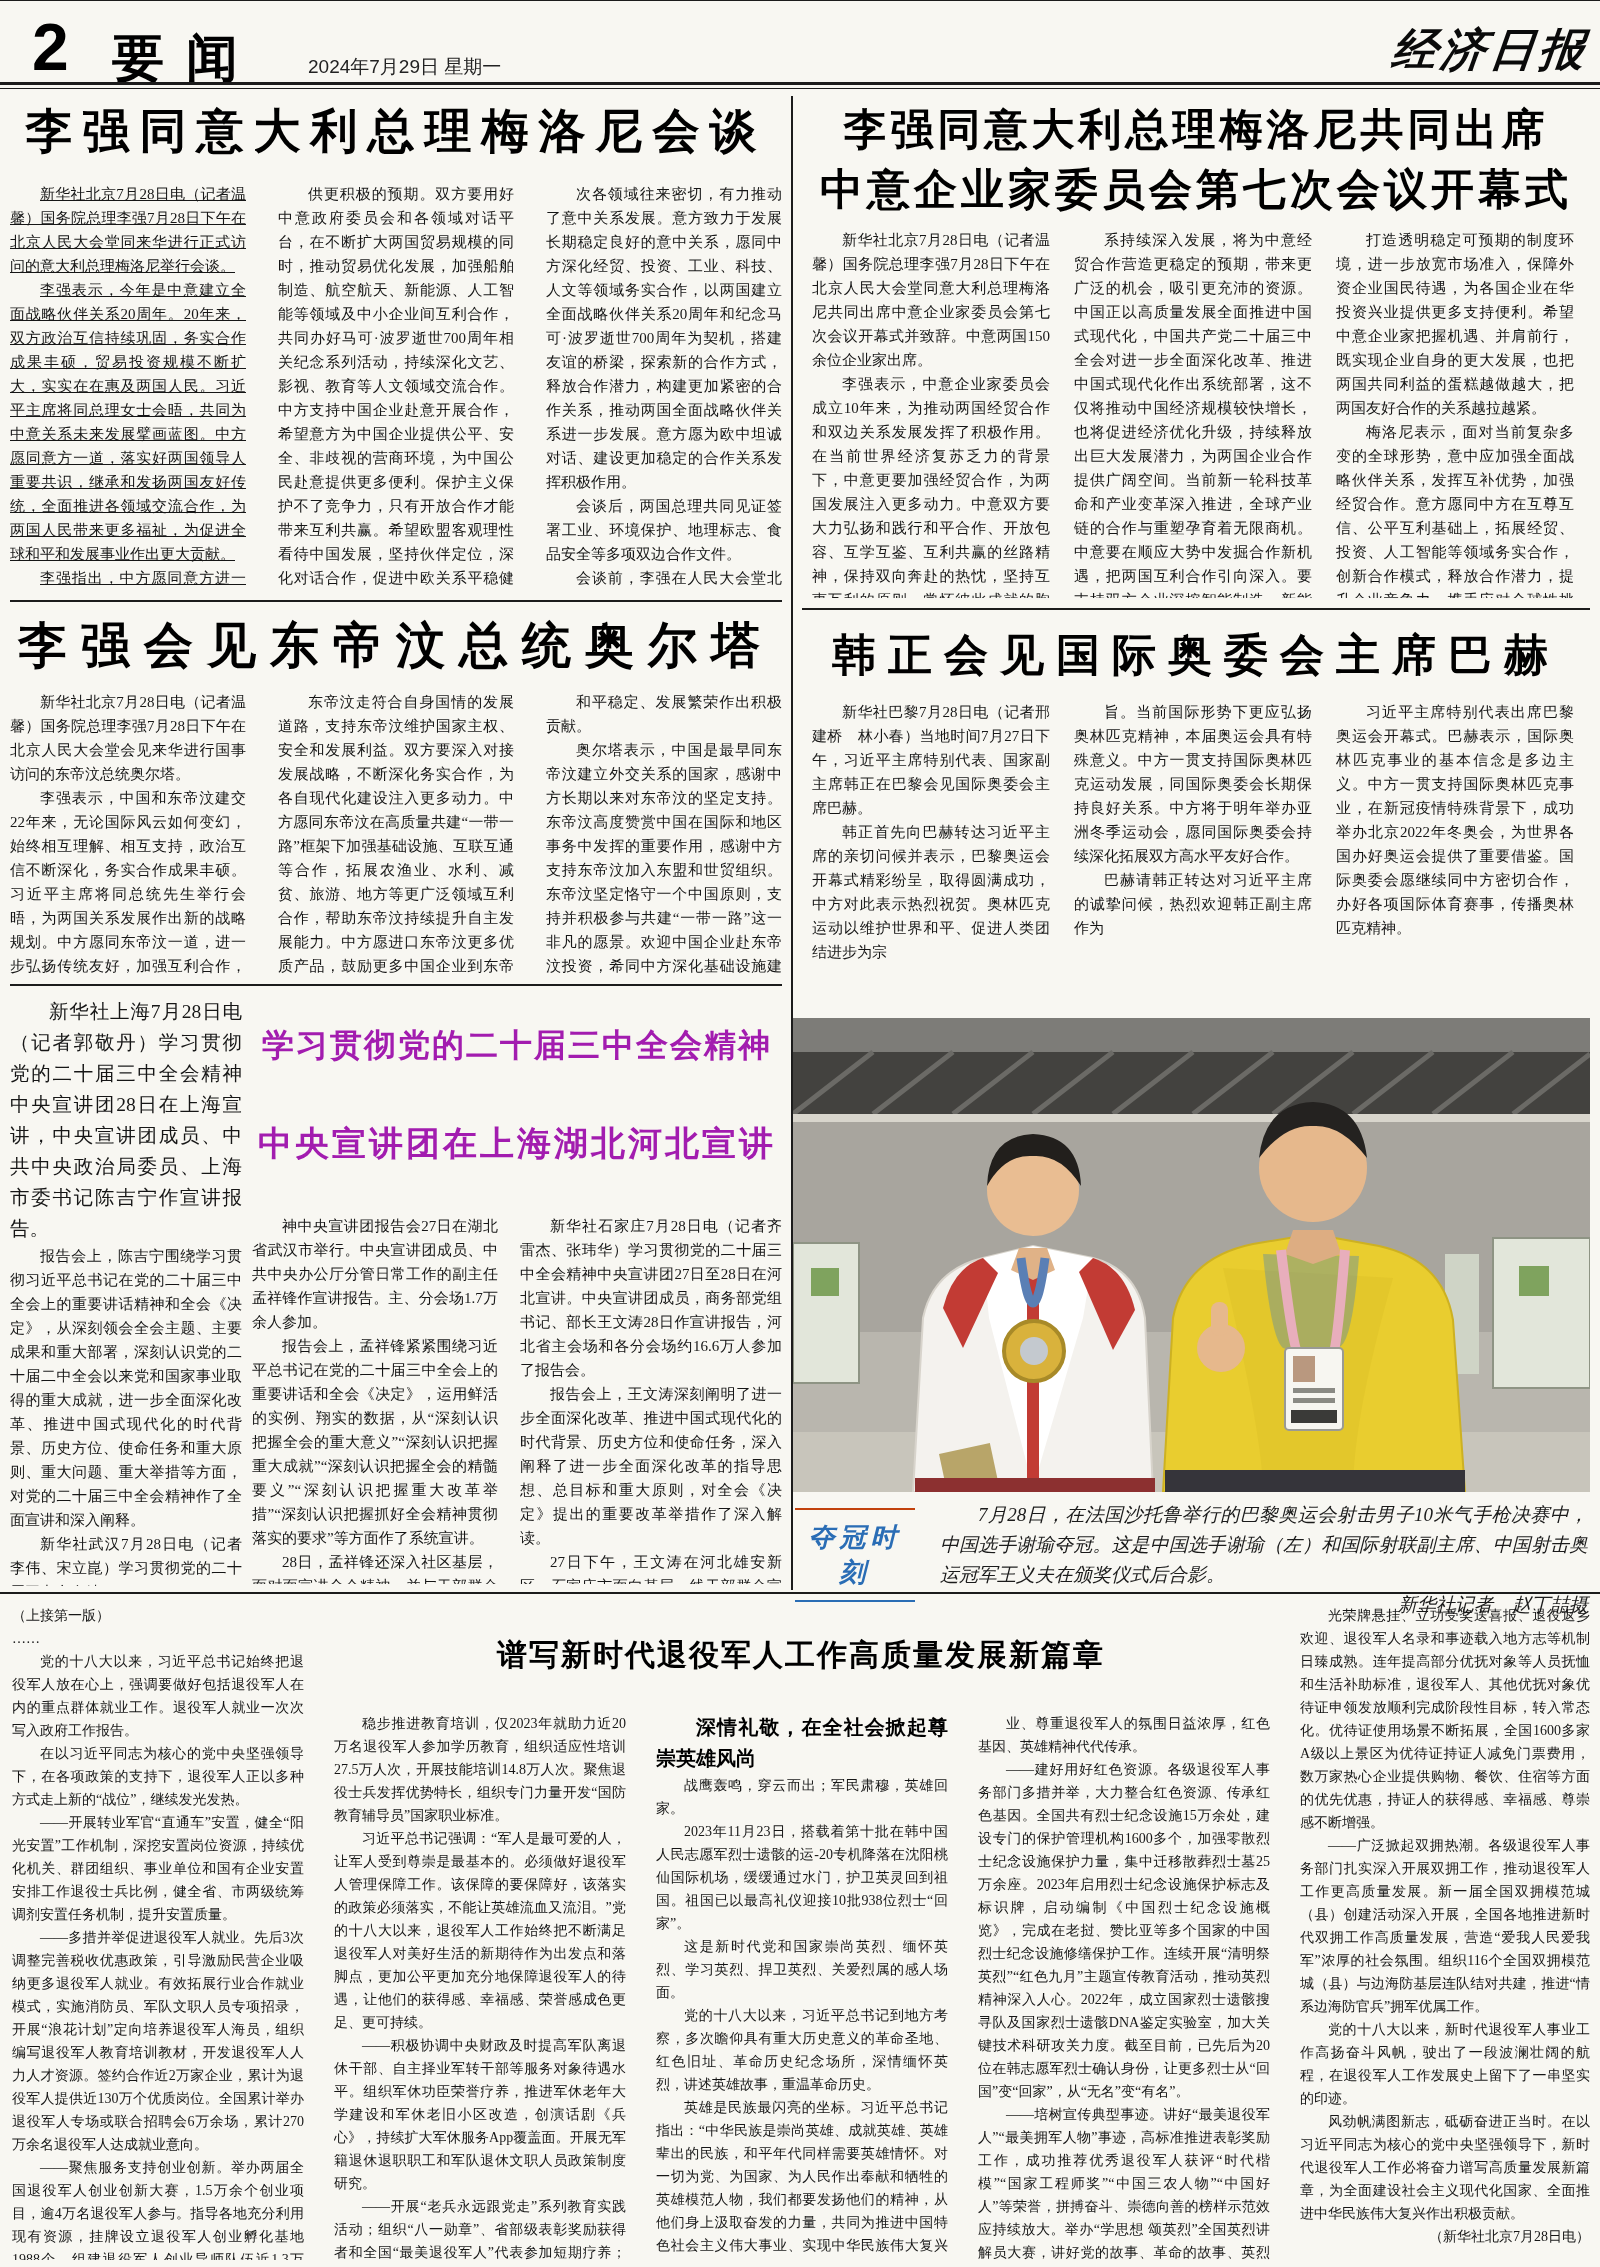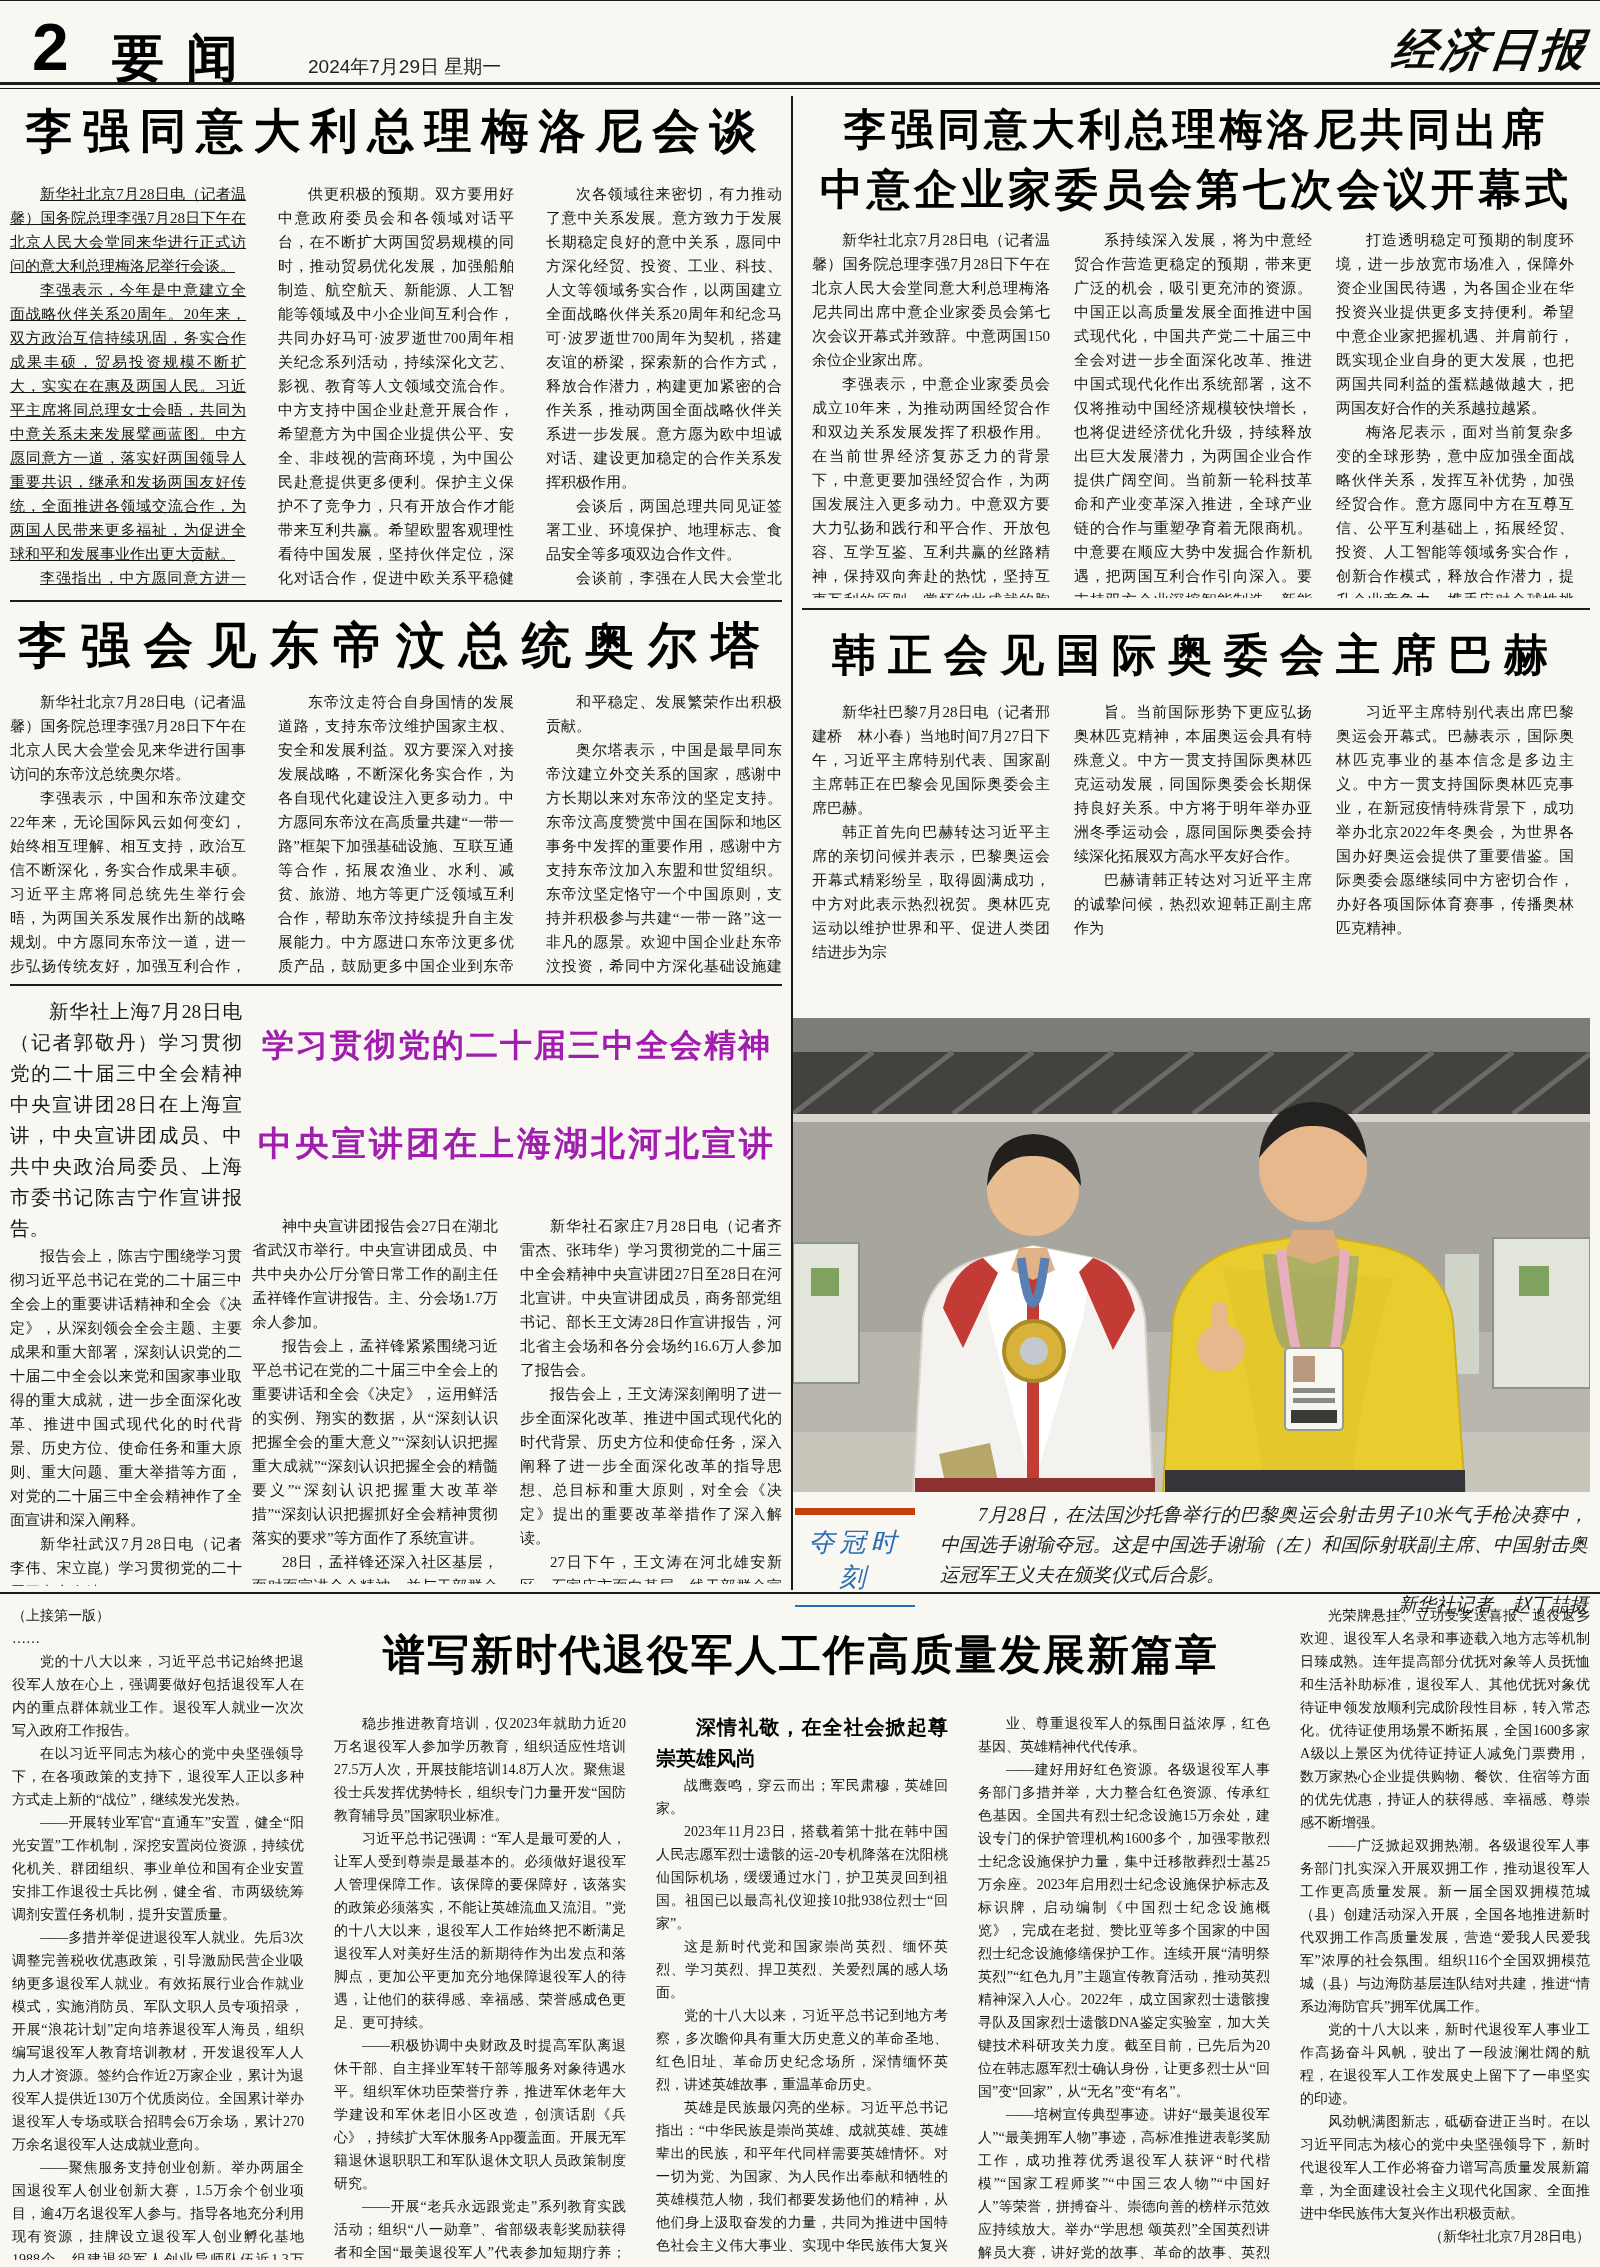--- a/index.html
+++ b/index.html
@@ -20,22 +20,22 @@
   .lead{font-size:19.5px;line-height:31px;}
   .no-indent{text-indent:0 !important;}
   .right-align{text-align:right !important;text-indent:0 !important;}
   .subhead{font-family:"Liberation Sans","DejaVu Sans",sans-serif;font-weight:bold;font-size:20px;
            line-height:31px;margin:0 0 6px 0;text-indent:2em;color:#000;}
   .page-number{font-family:"Liberation Sans","DejaVu Sans",sans-serif;font-weight:bold;font-size:66px;line-height:66px;color:#000;}
   .section-title{font-family:"Liberation Sans","DejaVu Sans",sans-serif;font-weight:bold;font-size:52px;letter-spacing:22px;color:#000;}
   .edition-date{font-family:"Liberation Sans","DejaVu Sans",sans-serif;font-size:19px;color:#222;}
   .masthead{font-style:italic;font-weight:bold;font-size:45px;letter-spacing:4px;color:#0a0a0a;
             transform:skewX(-6deg);}
-  .photo-label{color:#2a6db5;font-size:26px;letter-spacing:5px;font-style:italic;font-weight:normal;
-               border-top:7px solid #c2410c;border-bottom:2px solid #2a6db5;padding:10px 2px;text-align:center;}
+  .photo-label{color:#2a6db5;font-size:26px;letter-spacing:5px;font-style:italic;font-weight:bold;
+               border-top:2px solid #c2410c;border-bottom:2px solid #2a6db5;padding:10px 2px;text-align:center;}
   .caption{font-style:italic;font-size:19px;line-height:30px;color:#1b1b1b;}
   .caption p{margin:0;text-indent:2em;text-align:justify;}
   .photo-frame{position:absolute;overflow:hidden;background:#9a9894;}
 </style>
 </head>
 <body>
 
 <div class="page">
 
   <div class="rule-h thin" style="left:0;top:4;width:1600px;"></div>
@@ -209,21 +209,21 @@
   </div>
 
   <div class="abs photo-label" style="left:795px;top:1508px;width:116px;">夺冠时刻</div>
   <div class="abs caption" style="left:940px;top:1500px;width:648px;">
     <p>7月28日，在法国沙托鲁举行的巴黎奥运会射击男子10米气手枪决赛中，中国选手谢瑜夺冠。这是中国选手谢瑜（左）和国际射联副主席、中国射击奥运冠军王义夫在颁奖仪式后合影。</p>
     <p class="right-align">新华社记者　赵丁喆摄</p>
   </div>
 
   <div class="rule-h" style="left:0;top:1592px;width:1600px;"></div>
 
-  <div class="abs headline" style="left:334px;top:1624px;width:934px;font-size:42px;letter-spacing:2px;line-height:62px;">谱写新时代退役军人工作高质量发展新篇章</div>
+  <div class="abs headline" style="left:334px;top:1624px;width:934px;font-size:30px;letter-spacing:2px;line-height:62px;">谱写新时代退役军人工作高质量发展新篇章</div>
 
   <div class="body-col small-col" style="left:12px;top:1604px;width:292px;height:656px;">
     <p class="no-indent">（上接第一版）</p>
     <p class="no-indent">……</p>
     <div>
         <p>党的十八大以来，习近平总书记始终把退役军人放在心上，强调要做好包括退役军人在内的重点群体就业工作。退役军人就业一次次写入政府工作报告。</p>
         <p>在以习近平同志为核心的党中央坚强领导下，在各项政策的支持下，退役军人正以多种方式走上新的“战位”，继续发光发热。</p>
         <p>——开展转业军官“直通车”安置，健全“阳光安置”工作机制，深挖安置岗位资源，持续优化机关、群团组织、事业单位和国有企业安置安排工作退役士兵比例，健全省、市两级统筹调剂安置任务机制，提升安置质量。</p>
         <p>——多措并举促进退役军人就业。先后3次调整完善税收优惠政策，引导激励民营企业吸纳更多退役军人就业。有效拓展行业合作就业模式，实施消防员、军队文职人员专项招录，开展“浪花计划”定向培养退役军人海员，组织编写退役军人教育培训教材，开发退役军人人力人才资源。签约合作近2万家企业，累计为退役军人提供近130万个优质岗位。全国累计举办退役军人专场或联合招聘会6万余场，累计270万余名退役军人达成就业意向。</p>
         <p>——聚焦服务支持创业创新。举办两届全国退役军人创业创新大赛，1.5万余个创业项目，逾4万名退役军人参与。指导各地充分利用现有资源，挂牌设立退役军人创业孵化基地1988个。组建退役军人创业导师队伍近1.3万名，退役军人创办的经营主体已达586.8万户。线上定期举办“军创英雄汇”直播带岗活动，近亿人次走进直播间，有效扩大影响。</p>

